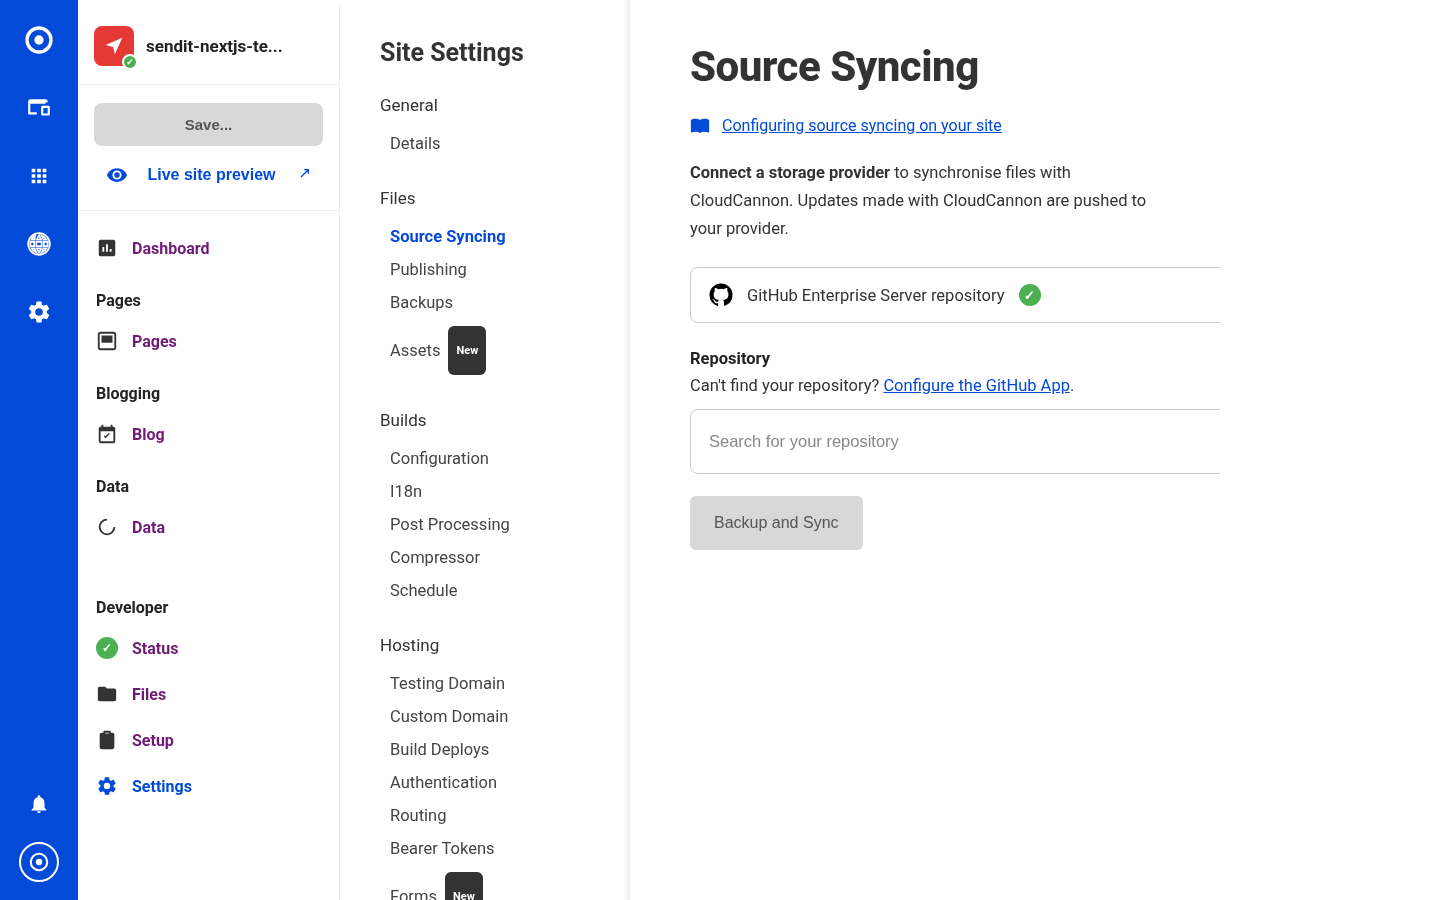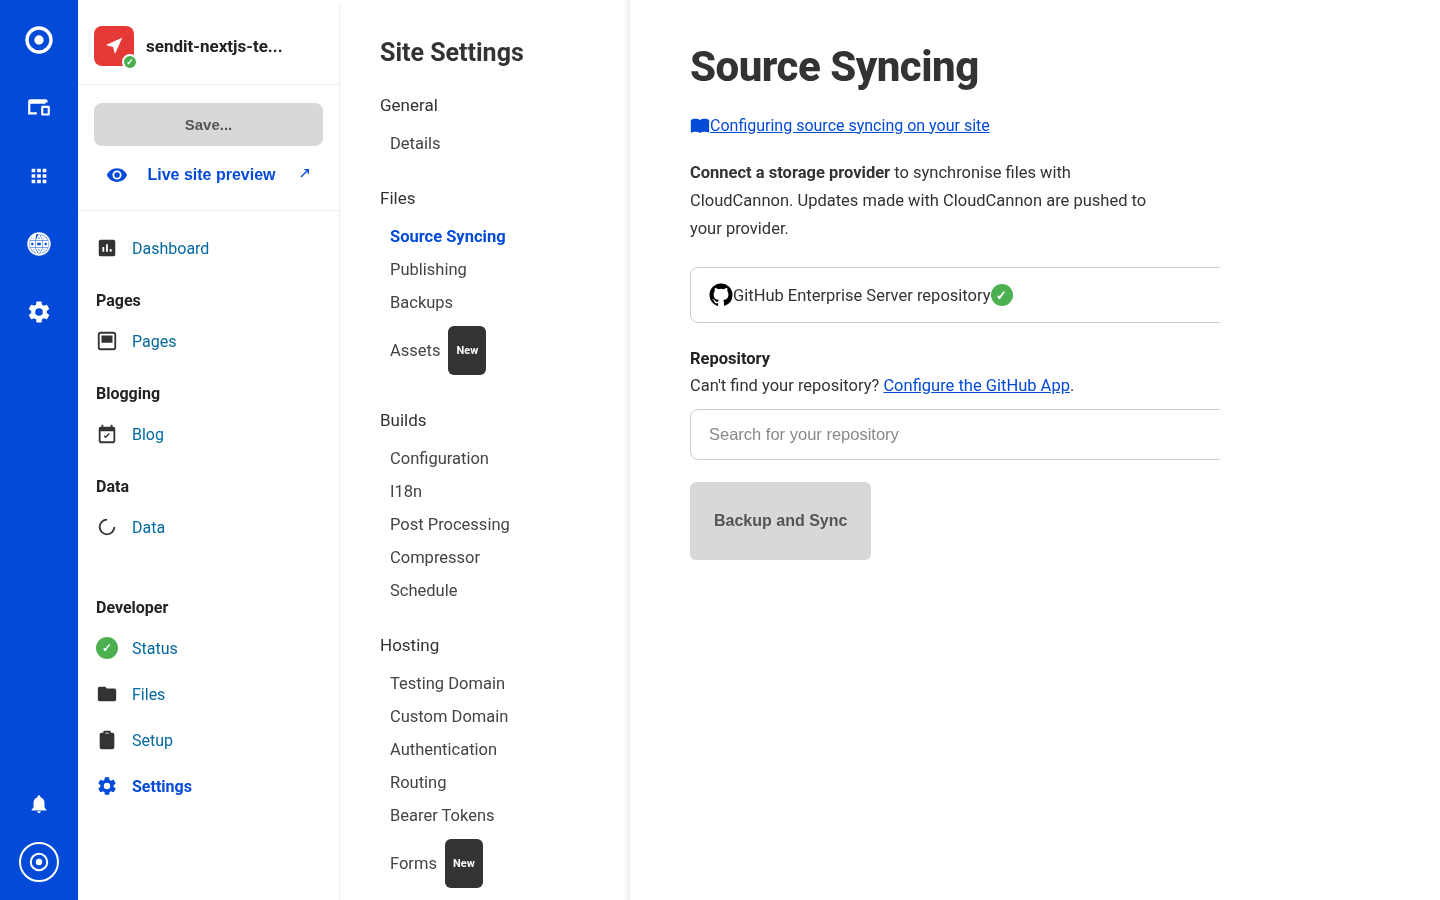--- a/index.html
+++ b/index.html
@@ -19,57 +19,57 @@
 .proj-head { padding: 22px 16px 18px; display: flex; align-items: center; gap: 12px; border-bottom: 1px solid #eee;}
 .proj-logo { width: 40px; height: 40px; border-radius: 8px; background: #E53935; display: flex; align-items: center; justify-content: center; position: relative; }
 .proj-logo svg { fill: #fff; }
 .proj-badge { position: absolute; right: -4px; bottom: -4px; width: 16px; height: 16px; border-radius: 50%; background: #4CAF50; border: 2px solid #fff; display: flex; align-items: center; justify-content: center; }
 .proj-badge::after { content: '✓'; color: #fff; font-size: 9px; font-weight: bold; }
 .proj-title { font-weight: 700; font-size: 17px; color: #222; white-space: nowrap; overflow: hidden; text-overflow: ellipsis; max-width: 160px;}
 .btn-save { margin: 18px 16px 12px; padding: 13px; background: #d8d8d8; color: #555; border: none; border-radius: 8px; font-weight: 700; font-size: 15px; cursor: not-allowed; }
 .btn-preview { margin: 0 16px 18px; padding: 6px; background: transparent; color: #034AD8; border: none; font-weight: 700; font-size: 16px; display: flex; align-items: center; justify-content: center; gap: 19px; cursor: pointer; }
 .proj-sep { height: 1px; background: #eee; margin: 0 0 14px;}
 .proj-nav { padding: 0 8px; overflow-y: auto; }
-.proj-item { display: flex; align-items: center; gap: 14px; padding: 12px 10px; color: #0369a1; font-size: 16px; cursor: pointer; border-radius: 6px; }
+.proj-item { display: flex; align-items: center; gap: 14px; padding: 12px 10px; color: #701a75; font-size: 16px; cursor: pointer; border-radius: 6px; font-weight: bold; }
 .proj-item.active { color: #034AD8; font-weight: 700;}
 .proj-item svg { width: 22px; height: 22px; fill: #333; }
 .proj-item.active svg { fill: #034AD8; }
 .proj-heading { font-weight: 700; font-size: 16px; color: #222; padding: 20px 10px 8px; }
 .status-dot { width: 22px; height: 22px; border-radius: 50%; background: #4CAF50; display:flex; align-items:center; justify-content:center;}
 .status-dot::after{content:'✓'; color:#fff; font-size:12px; font-weight:bold;}
 
 
 .settings { width: 290px; background: #fff; border-right: 1px solid #eee; padding: 38px 30px 20px 40px; overflow-y: auto; position: relative;}
 .settings::after { content:''; position:absolute; right:0; top:0; width:6px; height:100%; background: linear-gradient(to left, rgba(0,0,0,0.06), transparent);}
 .settings h2 { font-size: 25px; font-weight: 700; color: #333; margin-bottom: 28px; }
 .settings-group { margin-bottom: 28px; }
 .settings-group-title { font-weight: 400; font-size: 17px; color: #333; margin-bottom: 12px; }
 .settings-link { display: flex; align-items:center; gap:8px; padding: 7px 0 7px 10px; font-size: 16.5px; color: #444; cursor: pointer; }
 .settings-link.active { color: #034AD8; font-weight: 700; }
 .badge-new { background: #333; color: #fff; font-size: 11px; font-weight: 700; padding: 18px 8px; border-radius: 6px; }
 
 
 .main { flex: 1; padding: 42px 60px; overflow-y: auto;}
 .main h1 { font-size: 42px; font-weight: 800; color: #333; letter-spacing: -0.5px; margin-bottom: 24px;}
-.doc-link { display: flex; align-items: center; gap: 0; color: #034AD8; margin-bottom: 24px; font-size: 16px;}
+.doc-link { display: flex; align-items: center; gap: 12px; color: #034AD8; margin-bottom: 24px; font-size: 16px;}
 .doc-link a { color: #034AD8; text-decoration: underline; cursor:pointer;}
 .desc { font-size: 16.5px; line-height: 1.7; color: #333; margin-bottom: 24px; max-width: 680px;}
 .desc b { font-weight: 700;}
-.select-box { width: 720px; border: 1px solid #ccc; border-radius: 8px; padding: 15px 18px; display: flex; align-items: center; cursor: pointer; margin-bottom: 26px;}
+.select-box { width: 720px; border: 1px solid #ccc; border-radius: 8px; padding: 15px 18px; display: flex; align-items: center; gap: 14px; cursor: pointer; margin-bottom: 26px;}
 .select-box .label { font-size: 16.5px; color: #333; }
 .verify { width: 22px; height: 22px; background: #4CAF50; border-radius: 50%; display:flex;align-items:center;justify-content:center;}
 .verify::after { content:'✓'; color:#fff; font-size:13px; font-weight:bold;}
 .select-box .chev { margin-left: auto; }
 .field-label { font-weight: 700; font-size: 16.5px; color: #222; margin-bottom: 8px;}
 .field-hint { font-size: 16.5px; color: #333; margin-bottom: 14px;}
 .field-hint a { color: #034AD8; text-decoration: underline; cursor:pointer;}
-.combobox { width: 720px; border: 1px solid #ccc; border-radius: 8px; padding: 15px 18px; display:flex; align-items:center;}
+.combobox { width: 720px; border: 1px solid #ccc; border-radius: 8px; padding: 22px 18px; display:flex; align-items:center;}
 .combobox input { border: none; outline: none; font-size: 16.5px; flex: 1; color: #333;}
 .combobox input::placeholder { color: #888;}
-.btn-action { margin-top: 22px; padding: 30px 24px; background: #d8d8d8; color: #555; border: none; border-radius: 6px; font-weight: 700; font-size: 16px; cursor: not-allowed;}
+.btn-action { margin-top: 22px; padding: 18px 24px; background: #d8d8d8; color: #555; border: none; border-radius: 6px; font-weight: 400; font-size: 16px; cursor: not-allowed;}
 </style>
 </head>
 <body>
 
 <div class="app">
 
   <div class="rail">
     <div class="rail-icon">
       <svg width="32" height="32" viewBox="0 0 24 24">
           <path d="M12 2a10 10 0 100 20 10 10 0 000-20zm0 3a3 3 0 110 6 3 3 0 010-6zm0 14a7 7 0 01-5.6-2.8c.03-1.86 3.73-2.88 5.6-2.88s5.57 1.02 5.6 2.88A7 7 0 0112 19z" fill="none"></path>
@@ -213,20 +213,21 @@
       <div class="settings-link">I18n</div>
       <div class="settings-link">Post Processing</div>
       <div class="settings-link">Compressor</div>
       <div class="settings-link">Schedule</div>
     </div>
 
     <div class="settings-group">
       <div class="settings-group-title">Hosting</div>
       <div class="settings-link">Testing Domain</div>
       <div class="settings-link">Custom Domain</div>
+      <div class="settings-link">Build Deploys</div>
       <div class="settings-link">Authentication</div>
       <div class="settings-link">Routing</div>
       <div class="settings-link">Bearer Tokens</div>
       <div class="settings-link">
         <span>Forms</span>
         <span class="badge-new">New</span>
       </div>
     </div>
   </div>
 

